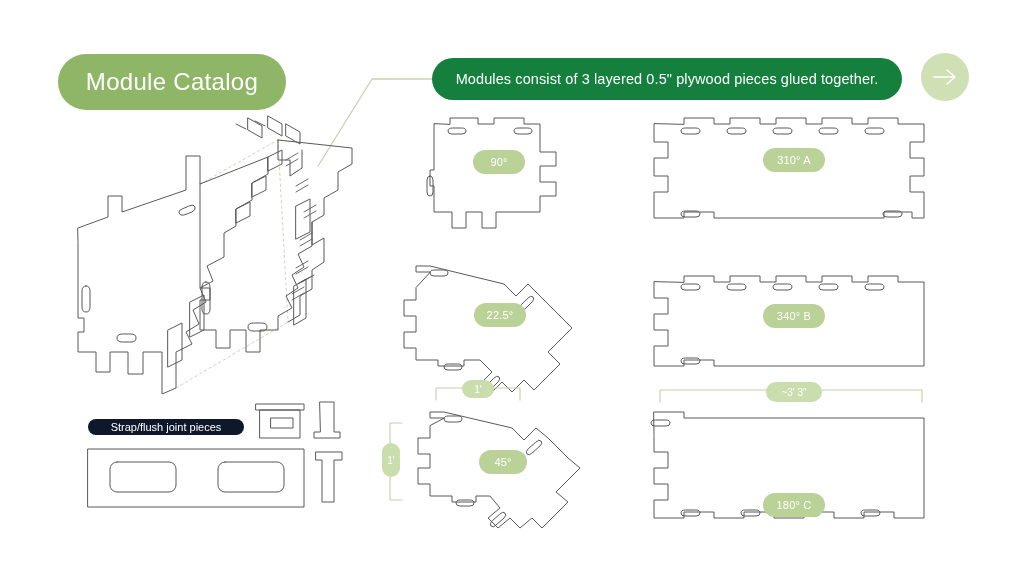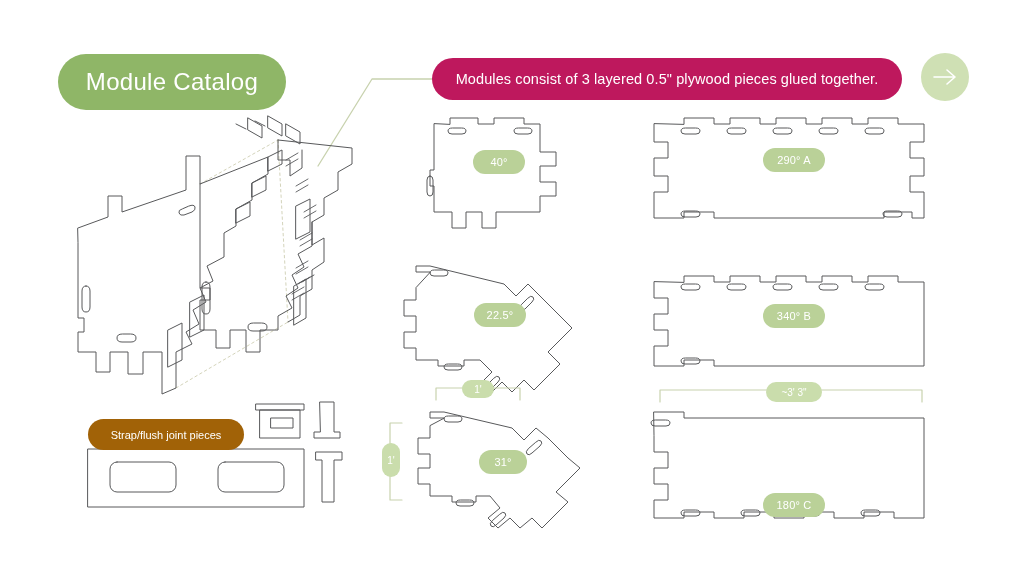--- a/index.html
+++ b/index.html
@@ -15,28 +15,28 @@
     position:absolute;display:flex;align-items:center;justify-content:center;
     border-radius:999px;color:#ffffff;white-space:nowrap;
     box-sizing:border-box;
   }
   .pill-title{
     left:58px;top:54px;width:228px;height:56px;
     background:#8FB667;font-size:24px;letter-spacing:.3px;
   }
   .pill-banner{
     left:432px;top:58px;width:470px;height:42px;
-    background:#be185d;font-size:14.5px;letter-spacing:.1px;
+    background:#15803d;font-size:14.5px;letter-spacing:.1px;
   }
   .pill-label{
     background:#BAD198;font-size:11px;letter-spacing:.2px;
   }
   .pill-strap{
-    left:88px;top:419px;width:156px;height:31px;
-    background:#a16207;font-size:11px;
+    left:88px;top:419px;width:156px;height:16px;
+    background:#0f172a;font-size:11px;
   }
   .pill-dim{
     background:#CADDAC;font-size:10px;
   }
 
   .arrow-btn{
     position:absolute;left:921px;top:53px;width:48px;height:48px;border-radius:50%;
     background:#CFE0B4;display:flex;align-items:center;justify-content:center;
     cursor:pointer;
   }
@@ -232,29 +232,29 @@
 <div class="pill pill-title">Module Catalog</div>
 
 <div class="pill pill-banner">Modules consist of 3 layered 0.5" plywood pieces glued together.</div>
 
 <div class="arrow-btn">
   <svg width="26" height="18" viewBox="0 0 26 18">
     <path d="M2 9 H22 M15 2 L23 9 L15 16" fill="none" stroke="#ffffff" stroke-width="1.6" stroke-linecap="round" stroke-linejoin="round"></path>
   </svg>
 </div>
 
-<div class="pill pill-label" style="left:473px;top:150px;width:52px;height:24px;">40°</div>
-
-<div class="pill pill-label" style="left:763px;top:148px;width:62px;height:24px;">290° A</div>
+<div class="pill pill-label" style="left:473px;top:150px;width:52px;height:24px;">90°</div>
+
+<div class="pill pill-label" style="left:763px;top:148px;width:62px;height:24px;">310° A</div>
 
 <div class="pill pill-label" style="left:474px;top:303px;width:52px;height:24px;">22.5°</div>
 
 <div class="pill pill-label" style="left:763px;top:304px;width:62px;height:24px;">340° B</div>
 
-<div class="pill pill-label" style="left:479px;top:450px;width:48px;height:24px;">31°</div>
+<div class="pill pill-label" style="left:479px;top:450px;width:48px;height:24px;">45°</div>
 
 <div class="pill pill-label" style="left:763px;top:450px;width:62px;height:24px;margin-top:43px;">180° C</div>
 
 <div class="pill pill-strap">Strap/flush joint pieces</div>
 
 <div class="pill pill-dim" style="left:462px;top:380px;width:32px;height:18px;">1'</div>
 
 <div class="pill pill-dim" style="left:382px;top:443px;width:18px;height:34px;">1'</div>
 
 <div class="pill pill-dim" style="left:766px;top:382px;width:56px;height:20px;">~3' 3"</div>

